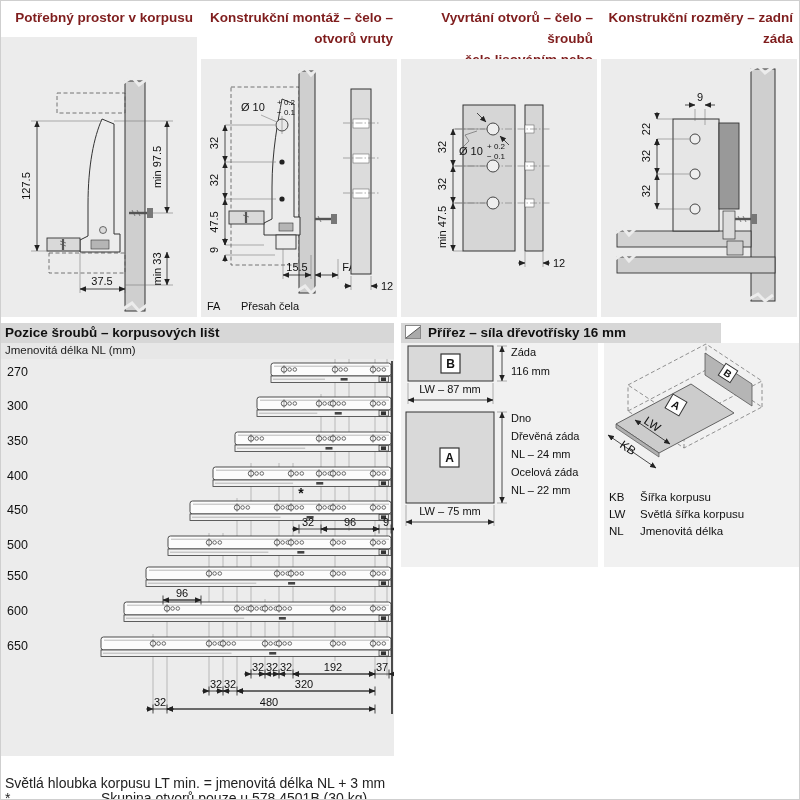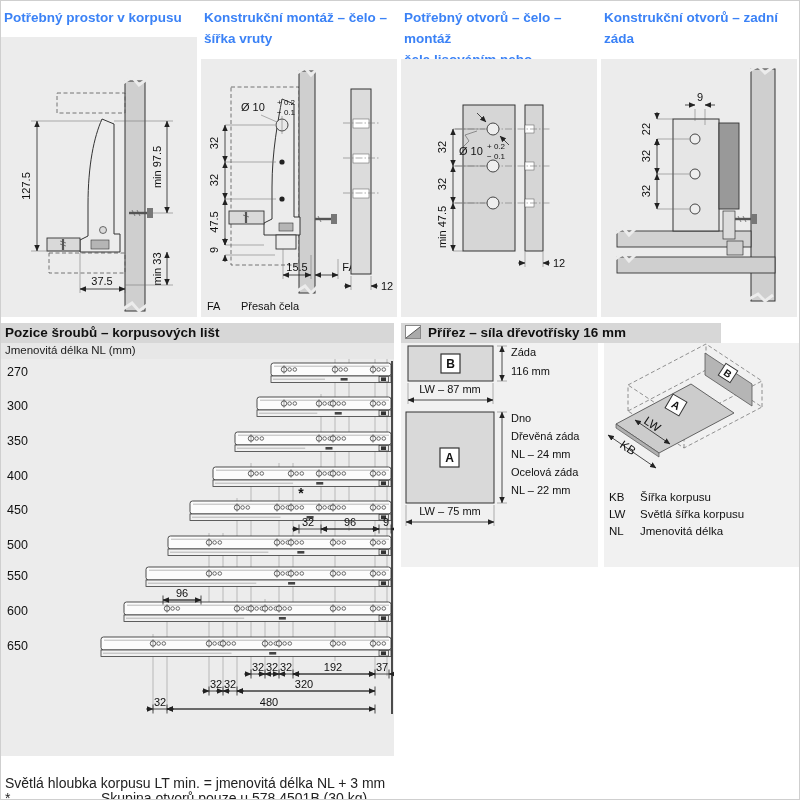--- a/index.html
+++ b/index.html
@@ -1,20 +1,20 @@
 <!DOCTYPE html>
 <html><head>
 <meta charset="utf-8">
 <style>
   html,body{margin:0;padding:0;background:#fff;}
   *{box-sizing:border-box;}
   .page{position:relative;width:800px;height:800px;background:#fff;overflow:hidden;
         font-family:"Liberation Sans",sans-serif;border:1px solid #cfcfcf;}
   .panel-title{position:absolute;top:0;height:58px;width:196px;background:#fff;
-        font-size:13.5px;font-weight:bold;color:#3b82f6;line-height:21px;padding:6px 4px 0 3px;}
+        font-size:13.5px;font-weight:bold;color:#7f1d1d;line-height:21px;padding:6px 4px 0 3px;text-align:right;}
   .panel-body{position:absolute;width:196px;background:#ececec;}
   .band{position:absolute;background:#d7d7d7;font-size:13.5px;font-weight:bold;
         color:#111;padding:2px 6px 0 4px;}
   .subband{position:absolute;background:#e7e7e7;font-size:11.5px;color:#222;padding:1px 0 0 4px;}
   .chart-bg{position:absolute;left:0;top:358px;width:393px;height:397px;background:#ececec;}
   svg{display:block;}
   svg text{font-family:"Liberation Sans",sans-serif;}
   .dt{font-size:11px;fill:#111;}
   .dts{font-size:8px;fill:#111;}
   .wood{fill:#cfcfcf;stroke:#333;stroke-width:1;}
@@ -77,21 +77,21 @@
       <text class="dt" transform="rotate(-90 160 232)" x="160" y="232" text-anchor="middle" font-size="11.5">min 33</text>
       <line class="ext" x1="79" y1="216" x2="79" y2="256"></line>
       <line class="ext" x1="124" y1="250" x2="124" y2="256"></line>
       <line class="dim" x1="79" y1="252" x2="124" y2="252" marker-start="url(#ar)" marker-end="url(#ar)"></line>
       <text class="dt" x="101" y="248" text-anchor="middle" font-size="11.5">37.5</text>
     </svg>
   </div>
 
   <div class="panel-title" style="left:200px">
     <span>Konstrukční montáž – čelo –</span><br>
-    <span>šířka vruty</span>
+    <span>otvorů vruty</span>
   </div>
   <div class="panel-body" style="left:200px;top:58px;height:258px">
     <svg viewBox="0 0 196 258" width="196" height="258">
       <rect class="dash" x="30" y="28" width="68" height="178"></rect>
       <rect class="wood" x="98" y="12" width="16" height="222"></rect>
       <polyline points="96,14 104,9 110,16 116,10" fill="none" stroke="#ececec" stroke-width="3"></polyline>
       <polyline points="96,232 104,227 110,234 116,228" fill="none" stroke="#ececec" stroke-width="3"></polyline>
       <path class="lite" d="M81,40 L93,45 L93,158 L99,158 L99,176 L63,176 L63,164 L71,160 L71,128 C71,92 77,62 81,40 Z"></path>
       <rect x="75" y="176" width="20" height="14" fill="#ececec" stroke="#333" stroke-width="0.9"></rect>
       <rect x="78" y="164" width="14" height="8" fill="#b5b5b5" stroke="#333" stroke-width="0.6"></rect>
@@ -145,21 +145,21 @@
       <line class="ext" x1="170" y1="217" x2="170" y2="231"></line>
       <line class="dim" x1="143" y1="227" x2="150" y2="227" marker-end="url(#ar)"></line>
       <line class="dim" x1="177" y1="227" x2="170" y2="227" marker-end="url(#ar)"></line>
       <text class="dt" x="180" y="231">12</text>
       <text class="dt" x="6" y="251" font-size="10.5">FA</text>
       <text class="dt" x="40" y="251" font-size="10.5">Přesah čela</text>
     </svg>
   </div>
 
   <div class="panel-title" style="left:400px">
-    <span>Potřebný otvorů – čelo – montáž</span><br>
+    <span>Vyvrtání otvorů – čelo – šroubů</span><br>
     <span>čela lisováním nebo INSERTA</span>
   </div>
   <div class="panel-body" style="left:400px;top:58px;height:258px">
     <svg viewBox="0 0 196 258" width="196" height="258">
       <rect x="62" y="46" width="52" height="146" fill="#d6d6d6" stroke="#333" stroke-width="1"></rect>
       <rect x="124" y="46" width="18" height="146" fill="#d6d6d6" stroke="#333" stroke-width="1"></rect>
       <rect x="124" y="66" width="9" height="8" fill="#fff" stroke="#555" stroke-width="0.5"></rect>
       <rect x="124" y="103" width="9" height="8" fill="#fff" stroke="#555" stroke-width="0.5"></rect>
       <rect x="124" y="140" width="9" height="8" fill="#fff" stroke="#555" stroke-width="0.5"></rect>
       <line class="cl" x1="54" y1="70" x2="150" y2="70"></line>
@@ -186,21 +186,21 @@
       <text class="dt" transform="rotate(-90 45 168)" x="45" y="168" text-anchor="middle">min 47.5</text>
       <line class="ext" x1="124" y1="193" x2="124" y2="208"></line>
       <line class="ext" x1="142" y1="193" x2="142" y2="208"></line>
       <line class="dim" x1="117" y1="204" x2="124" y2="204" marker-end="url(#ar)"></line>
       <line class="dim" x1="149" y1="204" x2="142" y2="204" marker-end="url(#ar)"></line>
       <text class="dt" x="152" y="208">12</text>
     </svg>
   </div>
 
   <div class="panel-title" style="left:600px">
-    <span>Konstrukční otvorů – zadní</span><br>
+    <span>Konstrukční rozměry – zadní</span><br>
     <span>záda</span>
   </div>
   <div class="panel-body" style="left:600px;top:58px;height:258px">
     <svg viewBox="0 0 196 258" width="196" height="258">
       <rect class="wood" x="150" y="10" width="24" height="232"></rect>
       <polyline points="148,12 157,7 164,14 172,8" fill="none" stroke="#ececec" stroke-width="3"></polyline>
       <polyline points="148,240 157,235 164,242 172,236" fill="none" stroke="#ececec" stroke-width="3"></polyline>
       <rect x="16" y="172" width="134" height="16" fill="#d2d2d2" stroke="#333" stroke-width="0.9"></rect>
       <rect x="16" y="198" width="158" height="16" fill="#cfcfcf" stroke="#333" stroke-width="0.9"></rect>
       <polyline points="14,174 22,169 28,176 34,170" fill="none" stroke="#ececec" stroke-width="3"></polyline>

